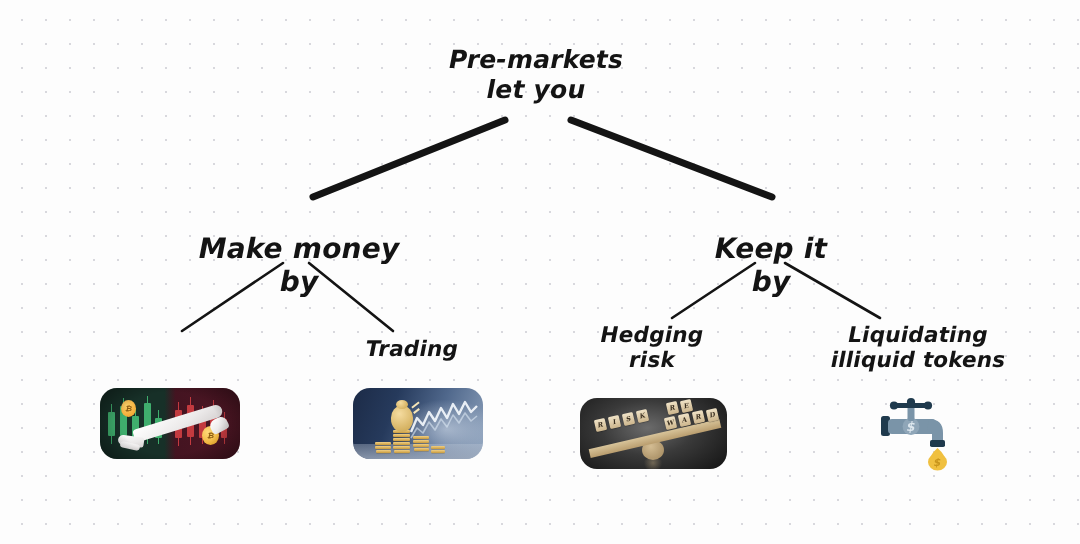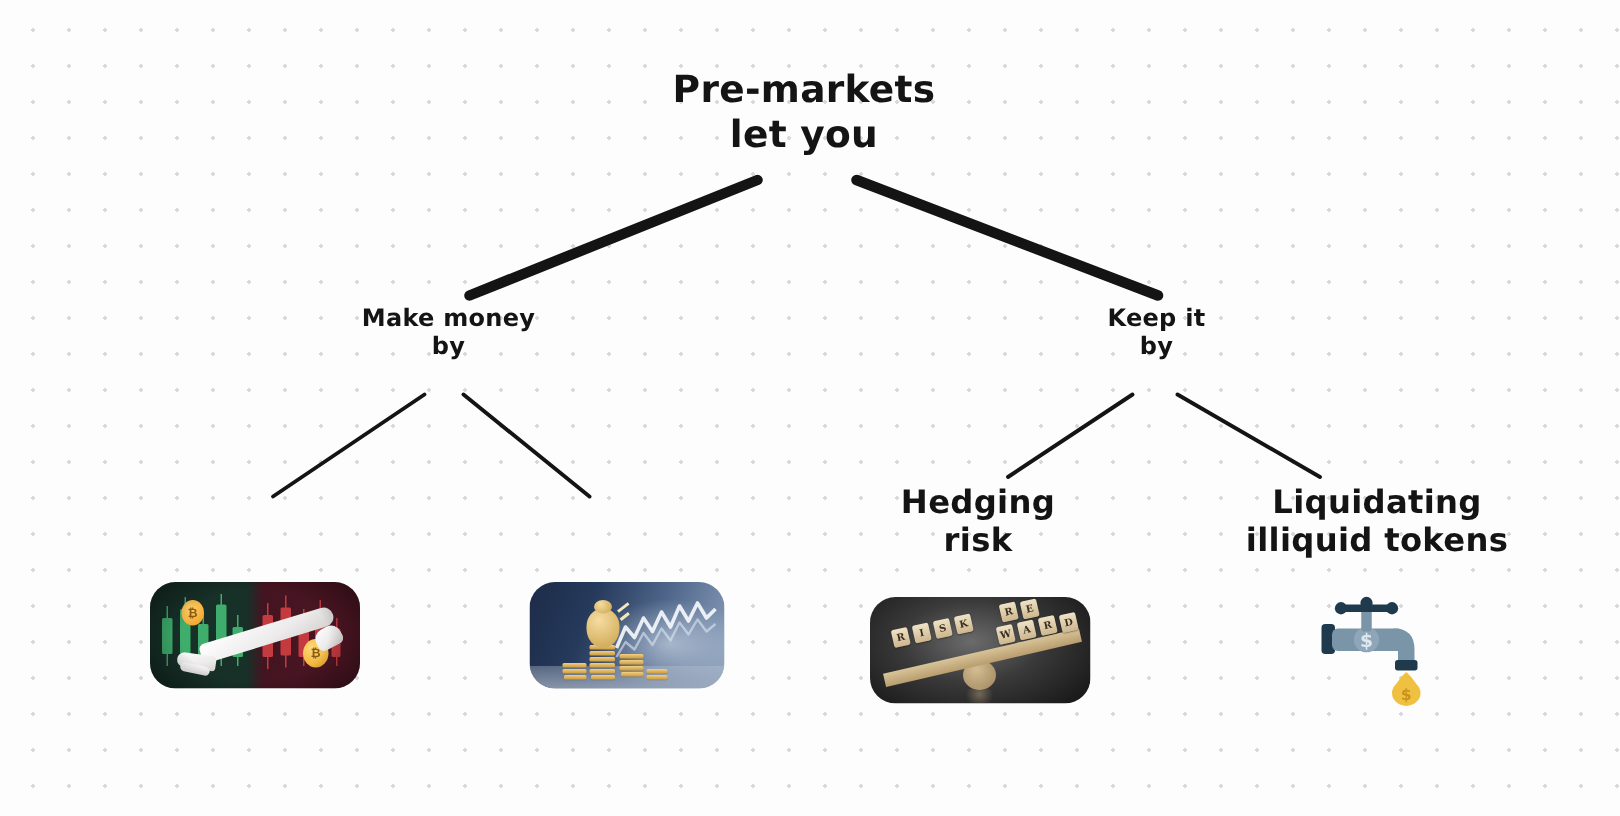--- a/index.html
+++ b/index.html
@@ -17,20 +17,21 @@
     background-position: 10px 8px;
     font-family: "DejaVu Sans", sans-serif;
     position: relative;
   }
 
   #canvas {
     position: absolute;
     inset: 0;
     width: 1080px;
     height: 404px;
+    font-style: italic;
   }
 
   
   #links {
     position: absolute;
     left: 0; top: 0;
     width: 1080px; height: 544px;
     pointer-events: none;
   }
 
@@ -48,22 +49,23 @@
   }
 
   .node.root {
     font-size: 25px;
     left: 396px;
     top: 45px;
     width: 280px;
   }
 
   .node.branch {
-    font-size: 16px;
+    font-size: 28px;
     width: 260px;
+    margin-top: 29px;
   }
 
   .node.branch.left  { left: 169px; top: 203px; }
   .node.branch.right { left: 641px; top: 203px; }
 
   .node.leaf {
     font-size: 21.5px;
     width: 250px;
   }
 
@@ -195,20 +197,21 @@
   <div class="node root">Pre-markets
 let you</div>
 
   <div class="node branch left">Make money
 by</div>
 
   <div class="node branch right">Keep it
 by</div>
 
 
+  <div class="node leaf leaf-trading">Trading</div>
 
   <div class="node leaf leaf-hedging">Hedging
 risk</div>
 
   <div class="node leaf leaf-liquidate">Liquidating
 illiquid tokens</div>
 
   <div class="thumb thumb-arbitrage">
     <div class="arb-bg"></div>
 

